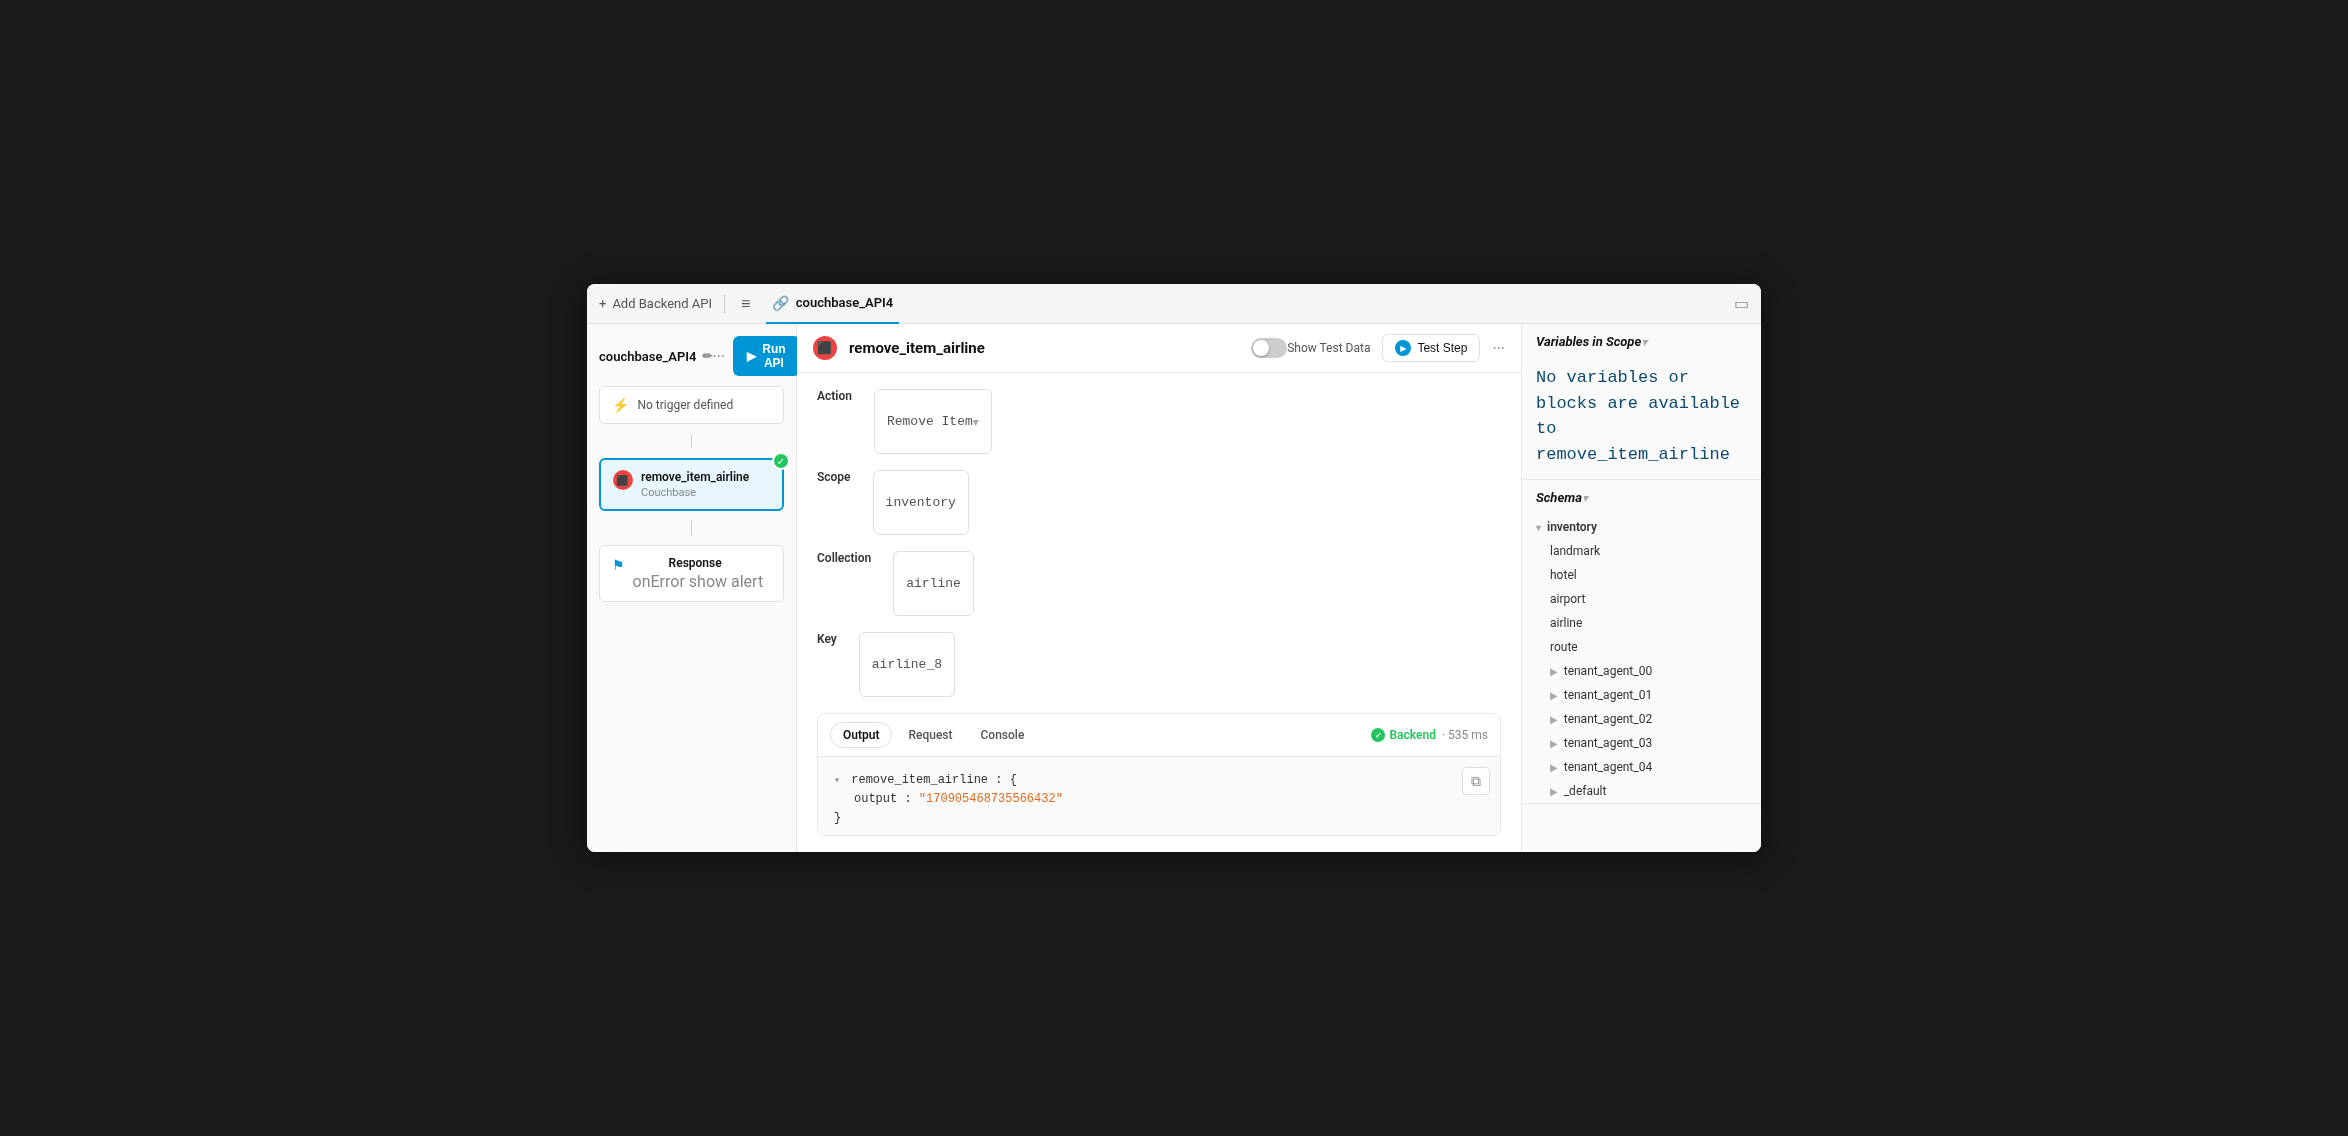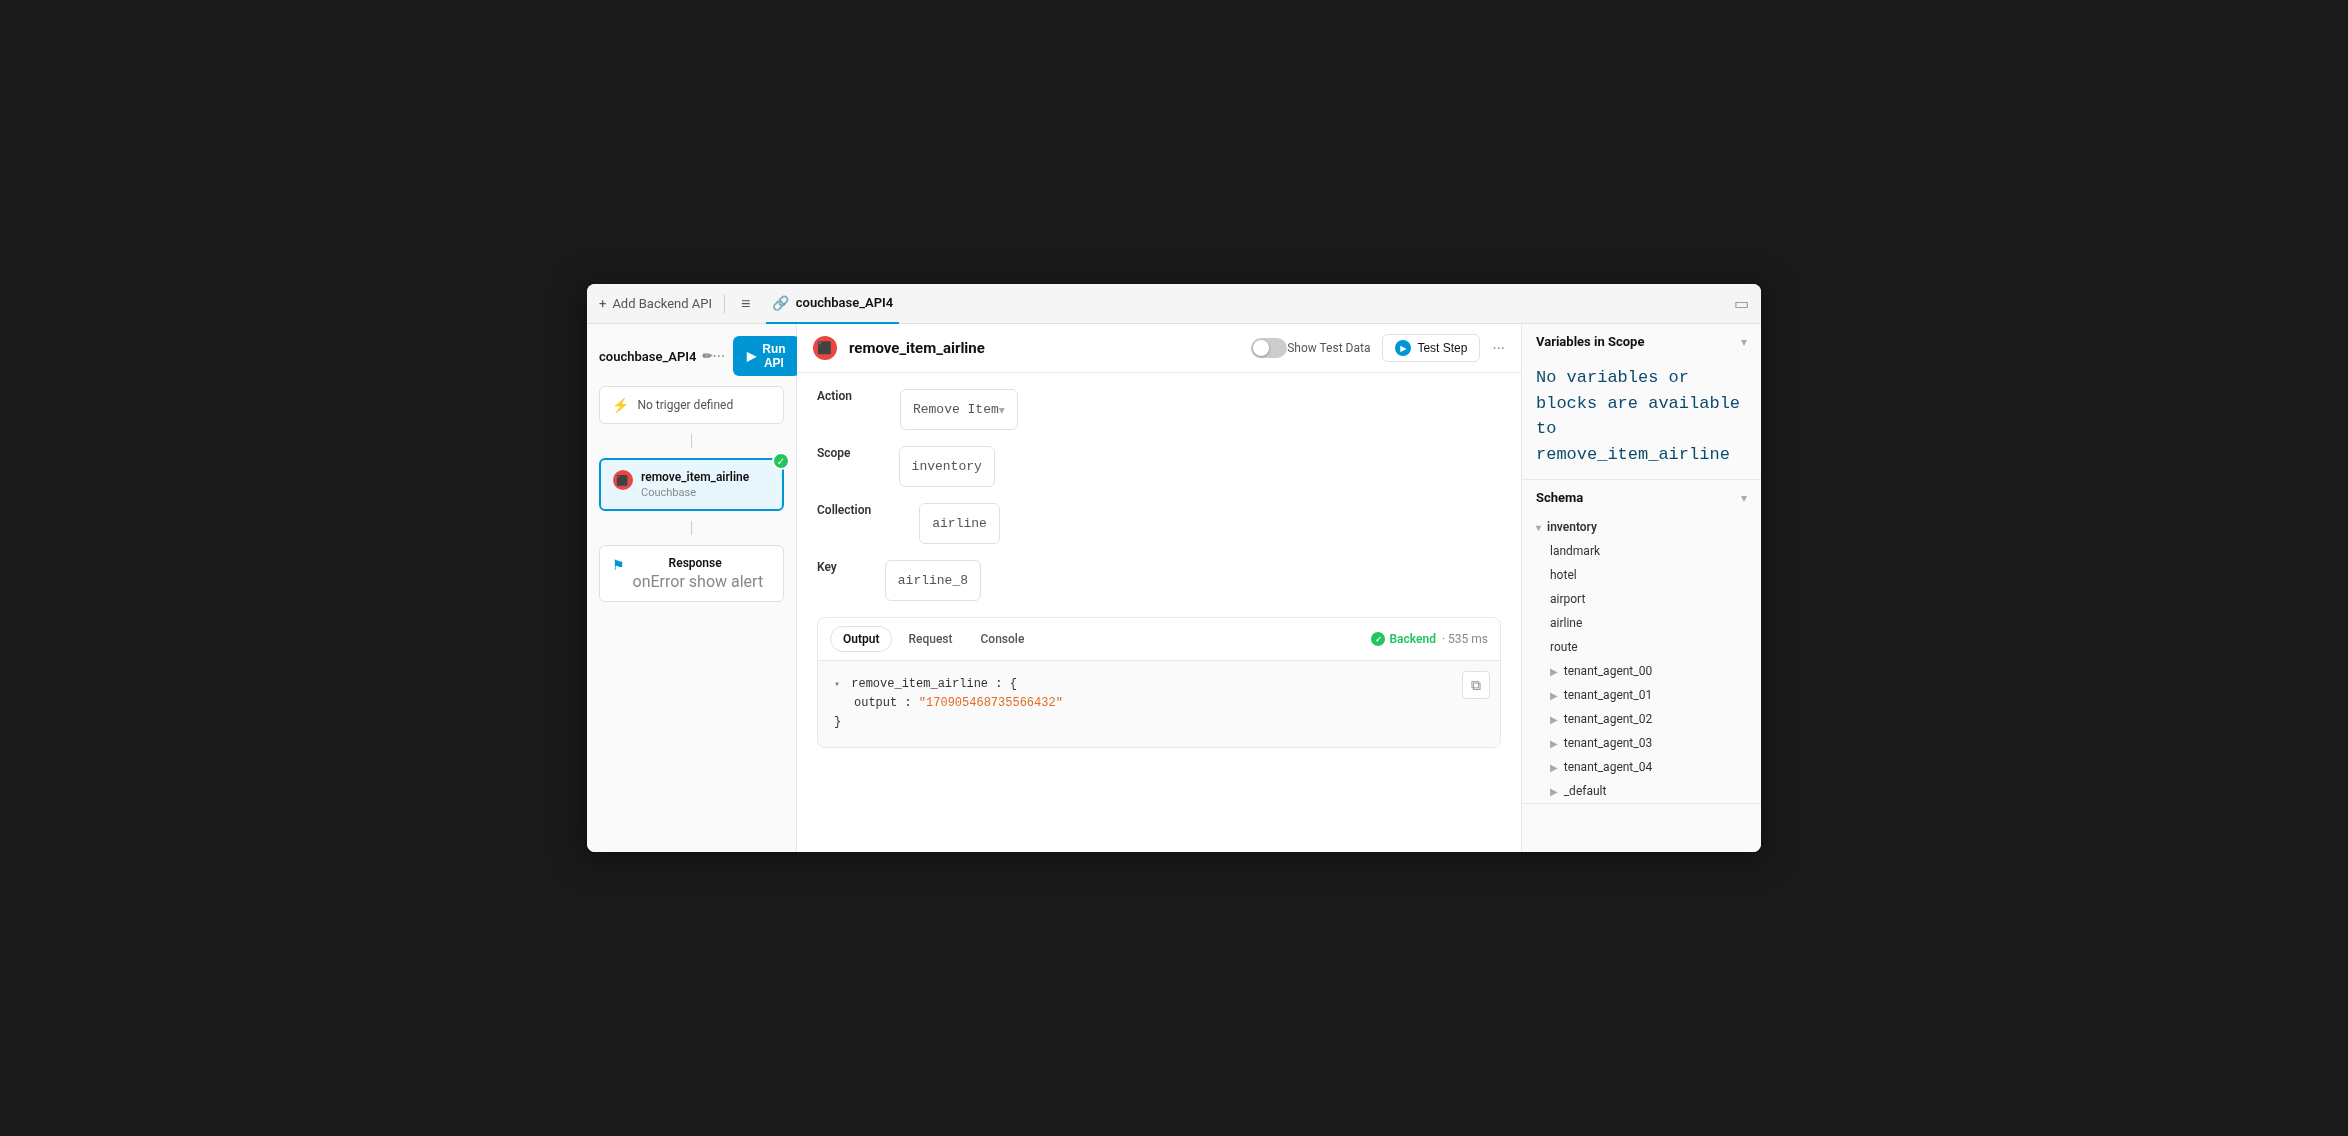--- a/index.html
+++ b/index.html
@@ -279,28 +279,27 @@
       padding: 16px 20px;
       display: flex;
       flex-direction: column;
       gap: 16px;
     }
     .field-group { display: flex; gap: 22px; }
     .field-label { font-size: 12px; font-weight: 600; color: #333; }
     .field-input {
       border: 1px solid #e0e0e0;
       border-radius: 6px;
-      padding: 12px 12px;
+      padding: 24px 12px;
       font-size: 13px;
       color: #555;
       display: flex;
       align-items: center;
       justify-content: space-between;
       background: #fff;
-      margin-left: 26px;
     }
     .field-input-text { color: #555; font-size: 13px; font-family: 'Courier New', monospace; }
     .dropdown-arrow { color: #aaa; font-size: 12px; }
     
     .output-section {
       border: 1px solid #e8e8e8;
       border-radius: 8px;
       overflow: hidden;
     }
     .output-tabs {
@@ -387,22 +386,22 @@
       background: #fafafa;
       flex-shrink: 0;
       overflow-y: auto;
     }
     .right-section {
       border-bottom: 1px solid #e8e8e8;
     }
     .right-section-header {
       display: flex;
       align-items: center;
-      justify-content: space-between;
       padding: 10px 14px;
+      font-style: italic;
     }
     .right-section-title {
       font-weight: 700;
       font-size: 13px;
       color: #111;
     }
     .right-section-arrow { color: #aaa; font-size: 12px; cursor: pointer; }
     .no-vars-text {
       padding: 6px 14px 12px;
       font-size: 17px;

